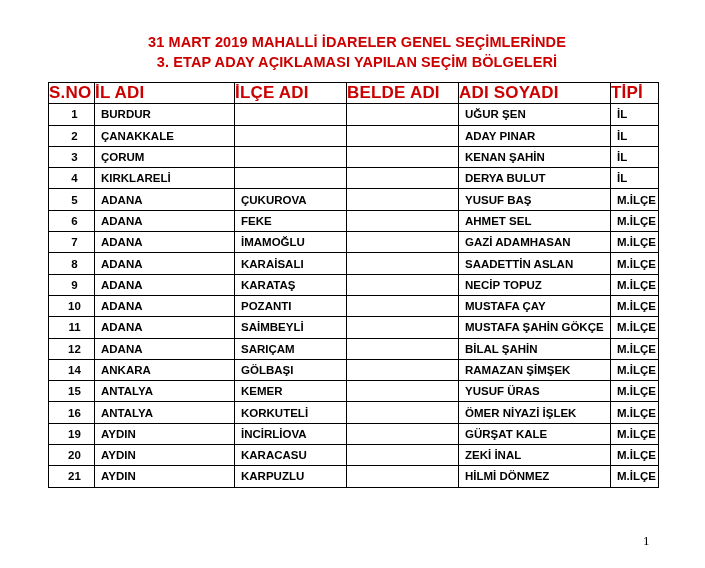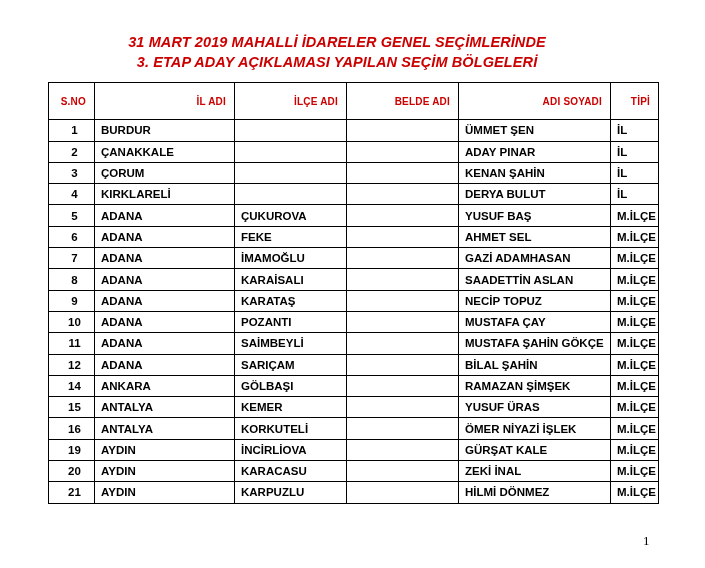--- a/index.html
+++ b/index.html
@@ -16,25 +16,24 @@
   }
   .page {
     position: absolute;
     left: 0;
     top: 0;
     width: 705px;
     height: 568px;
   }
   .title-block {
     position: absolute;
-    left: 32px;
+    left: 52px;
     top: 32px;
     width: 610px;
     text-align: center;
-    font-style: italic;
   }
   .title-line {
     color: #cc0000;
     font-weight: bold;
     font-size: 14.5px;
     line-height: 20px;
     letter-spacing: 0.1px;
     white-space: nowrap;
   }
   table.main-table {
@@ -51,23 +50,23 @@
     height: 20.3px;
     padding: 0 0 0 6px;
     font-size: 11.5px;
     font-weight: bold;
     vertical-align: middle;
     overflow: hidden;
     white-space: nowrap;
   }
   table.main-table th {
     color: #cc0000;
-    text-align: right;
-    padding: 8px;
-    font-size: 10px;
+    text-align: left;
+    padding: 0;
+    font-size: 17px;
     letter-spacing: 0.2px;
   }
   td.c-sno {
     text-align: center;
     padding: 0;
   }
   col.w-sno    { width: 46px; }
   col.w-il     { width: 140px; }
   col.w-ilce   { width: 112px; }
   col.w-belde  { width: 112px; }
@@ -111,21 +110,21 @@
         <th>ADI SOYADI</th>
         <th>TİPİ</th>
       </tr>
     </thead>
     <tbody id="table-body">
         <tr>
           <td class="c-sno">1</td>
           <td>BURDUR</td>
           <td></td>
           <td></td>
-          <td>ÜMMET ŞEN</td>
+          <td>UĞUR ŞEN</td>
           <td>İL</td>
         </tr>
         <tr>
           <td class="c-sno">2</td>
           <td>ÇANAKKALE</td>
           <td></td>
           <td></td>
           <td>ADAY PINAR</td>
           <td>İL</td>
         </tr>

